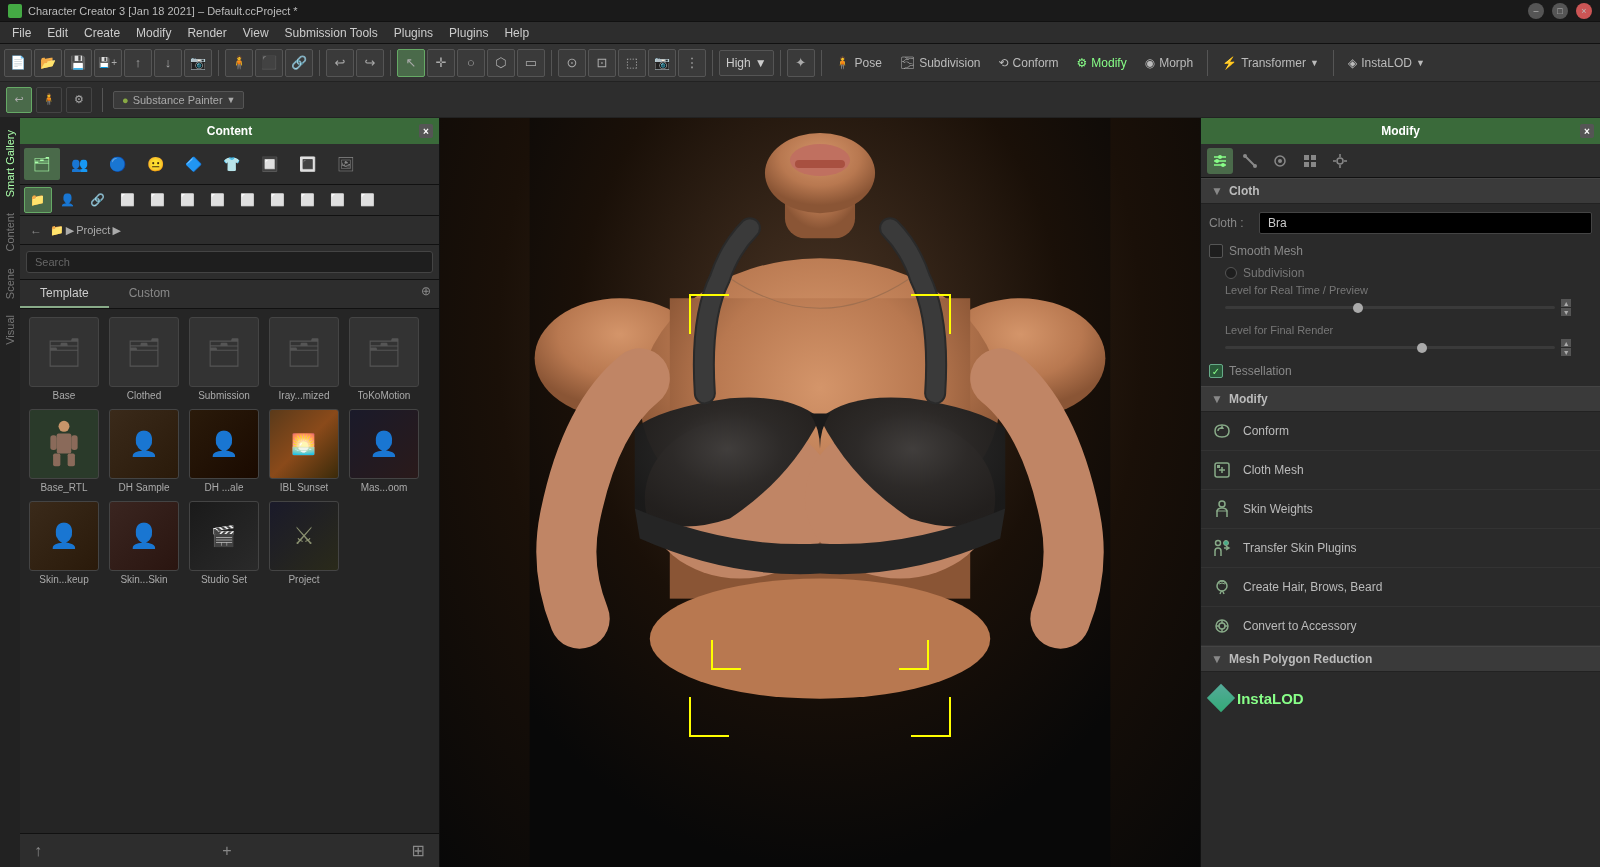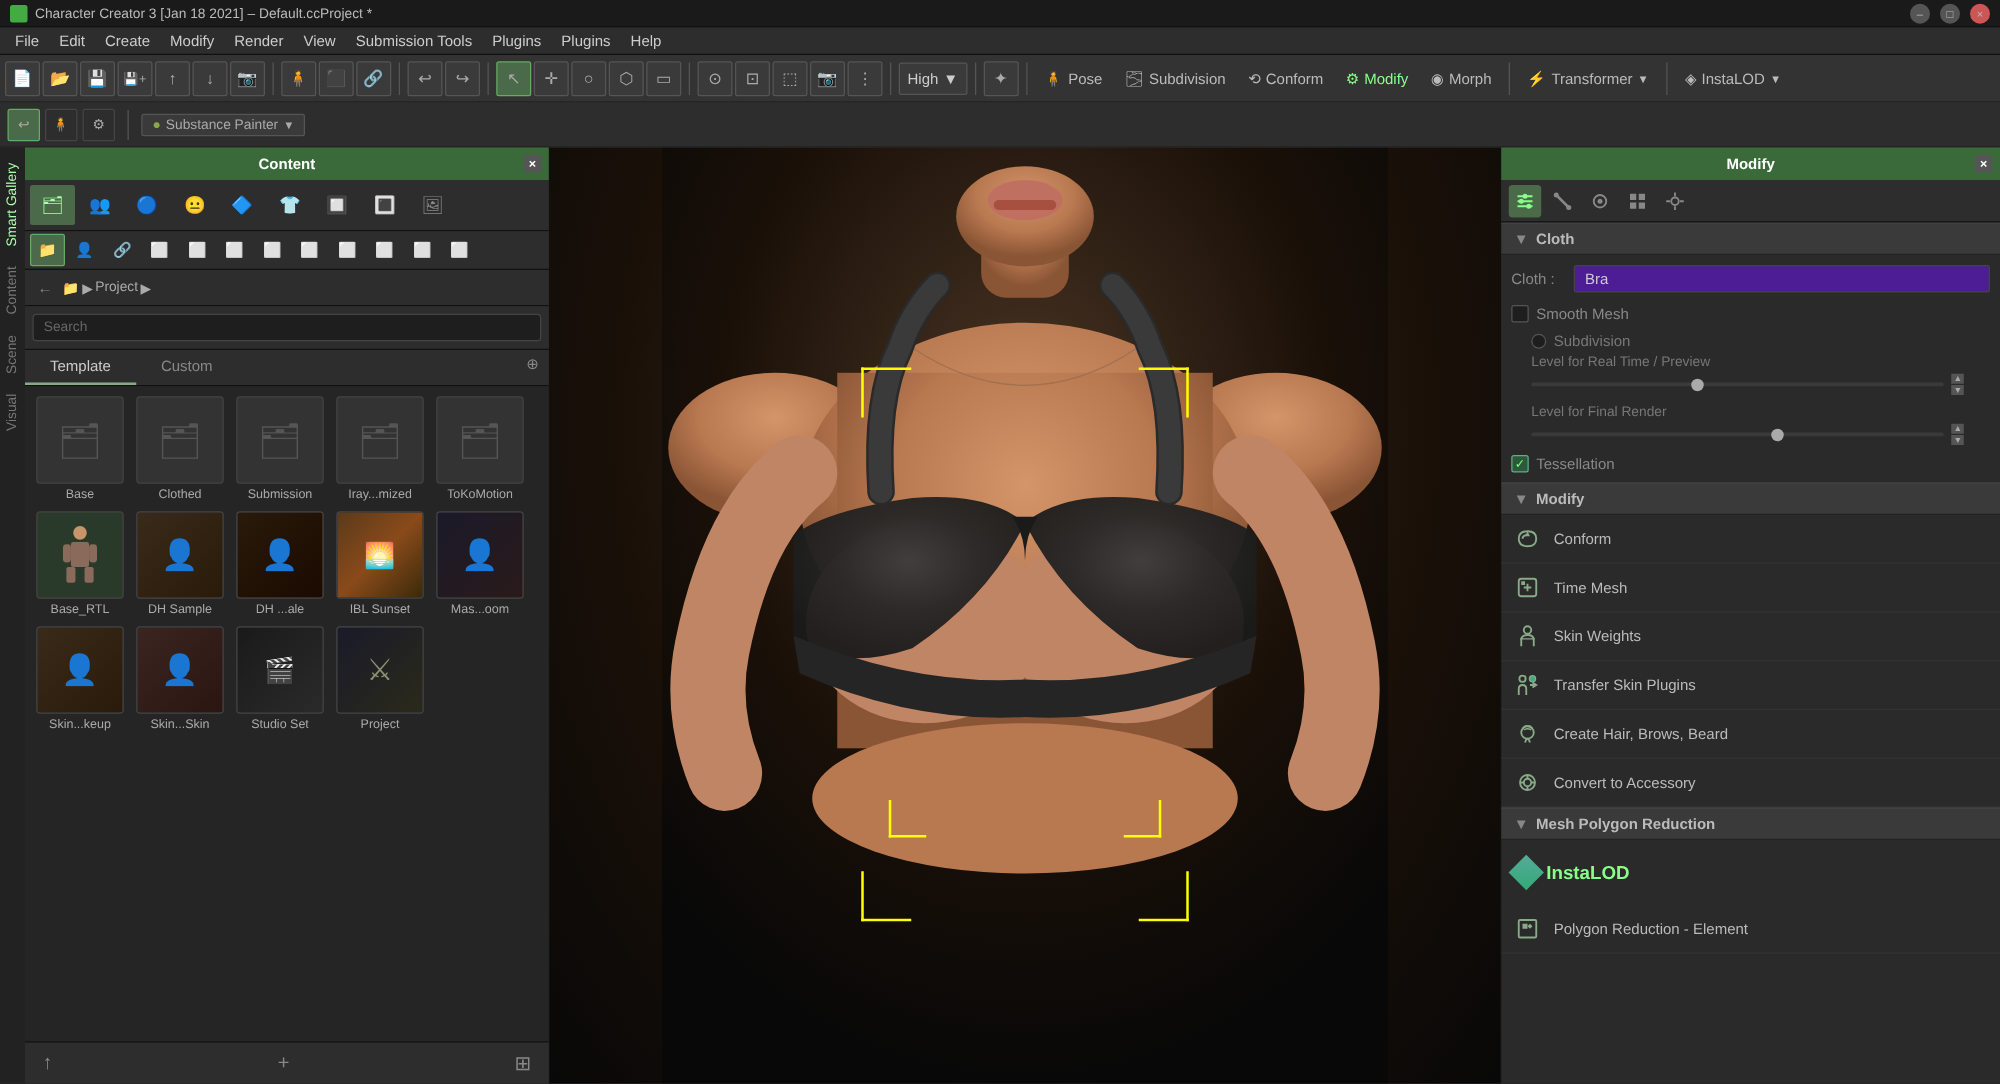--- a/index.html
+++ b/index.html
@@ -107,21 +107,21 @@
     .modify-tab-icon.active { background: #4a6a4a; color: #afa; }
 
     
     .modify-section-header { background: #3a3a3a; height: 26px; display: flex; align-items: center; padding: 0 10px; color: #bbb; font-size: 12px; font-weight: bold; border-bottom: 1px solid #222; border-top: 1px solid #444; cursor: pointer; }
     .modify-section-header .collapse-icon { margin-right: 6px; color: #888; }
     .section-content { background: #2a2a2a; padding: 8px; }
 
     
     .cloth-row { display: flex; align-items: center; margin-bottom: 8px; }
     .cloth-label { color: #888; font-size: 12px; width: 50px; }
-    .cloth-value { background: #4c1d95; border: 1px solid #444; border-radius: 2px; padding: 3px 8px; color: #ccc; font-size: 12px; flex: 1; }
+    .cloth-value { background: #000000; border: 1px solid #444; border-radius: 2px; padding: 3px 8px; color: #ccc; font-size: 12px; flex: 1; }
 
     
     .check-row { display: flex; align-items: center; gap: 6px; margin-bottom: 6px; padding: 2px 0; }
     .check-box { width: 14px; height: 14px; border: 1px solid #555; background: #1e1e1e; border-radius: 2px; display: flex; align-items: center; justify-content: center; cursor: pointer; }
     .check-label { font-size: 12px; color: #888; }
 
     
     .radio-row { display: flex; align-items: center; gap: 6px; margin-bottom: 4px; padding-left: 16px; }
     .radio-btn { width: 12px; height: 12px; border-radius: 50%; border: 1px solid #555; background: #1e1e1e; cursor: pointer; }
     .radio-label { font-size: 12px; color: #777; }
@@ -656,21 +656,21 @@
       </div>
 
       <div class="modify-btn-row">
         <div class="modify-btn-icon">
           <svg width="20" height="20" viewBox="0 0 20 20">
               <rect x="3" y="3" width="14" height="14" rx="2" fill="none" stroke="#8a8" stroke-width="1.5"></rect>
               <path d="M7 10 L13 10 M10 7 L10 13" stroke="#8a8" stroke-width="1.5"></path>
               <rect x="5" y="5" width="3" height="3" fill="#8a8"></rect>
             </svg>
         </div>
-        <span class="modify-btn-label">Time Mesh</span>
+        <span class="modify-btn-label">Cloth Mesh</span>
       </div>
 
       <div class="modify-btn-row">
         <div class="modify-btn-icon">
           <svg width="20" height="20" viewBox="0 0 20 20">
               <circle cx="10" cy="5" r="3" fill="none" stroke="#8a8" stroke-width="1.5"></circle>
               <path d="M5 18 L5 13 Q5 9 10 9 Q15 9 15 13 L15 18" fill="none" stroke="#8a8" stroke-width="1.5"></path>
               <line x1="4" y1="12" x2="16" y2="12" stroke="#8a8" stroke-width="1"></line>
             </svg>
         </div>
@@ -719,27 +719,17 @@
 
       <div class="insta-lod-logo">
         <div style="display:flex; align-items:center; gap:6px; padding:6px 0;">
           <div style="width:20px; height:20px; transform:rotate(45deg); background:linear-gradient(135deg, #5a9 0%, #3a7 100%); display:flex; align-items:center; justify-content:center;">
           </div>
           <span style="color:#8f8; font-size:15px; font-weight:bold;">InstaLOD</span>
         </div>
       </div>
 
 
-      <div class="modify-btn-row">
-        <div class="modify-btn-icon">
-          <svg width="20" height="20" viewBox="0 0 20 20">
-              <rect x="3" y="3" width="14" height="14" rx="1" fill="none" stroke="#8a8" stroke-width="1.5"></rect>
-              <rect x="6" y="6" width="4" height="4" fill="#8a8"></rect>
-              <path d="M12 6 L14 8 L12 10 L10 8 Z" fill="#8a8"></path>
-            </svg>
-        </div>
-        <span class="modify-btn-label">Polygon Reduction - Element</span>
-      </div>
 
     </div>
   </div>
 
 </div>
 
 </body></html>

